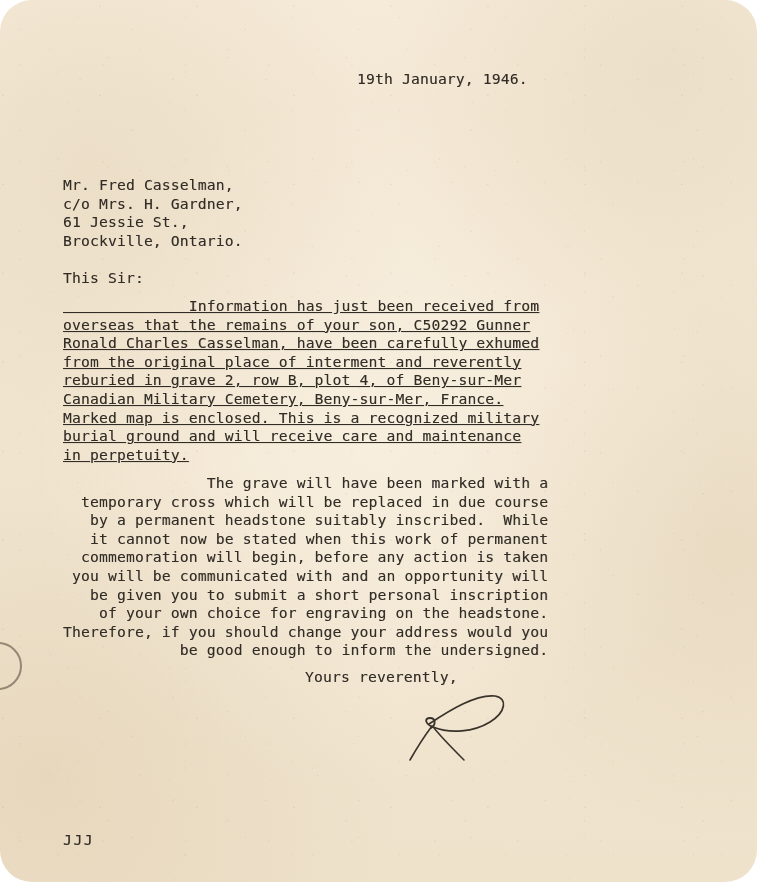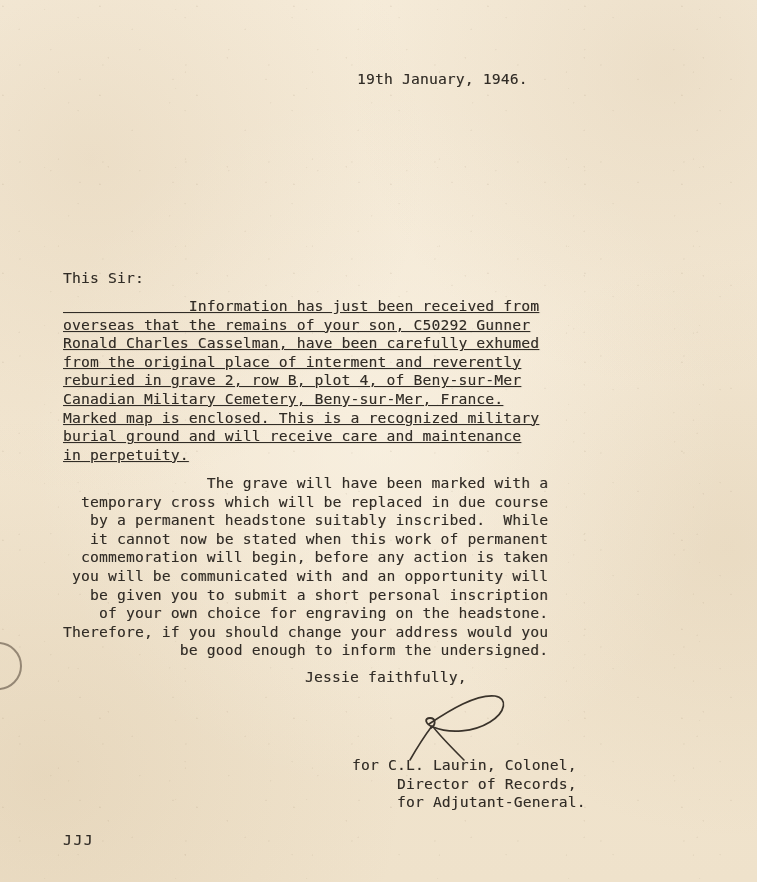--- a/index.html
+++ b/index.html
@@ -16,20 +16,21 @@
     background-color: #f3e8d5;
     background-image:
       radial-gradient(circle at 12% 18%, rgba(205,180,143,0.22) 0%, rgba(205,180,143,0) 34%),
       radial-gradient(circle at 88% 8%, rgba(198,172,134,0.20) 0%, rgba(198,172,134,0) 30%),
       radial-gradient(circle at 96% 62%, rgba(200,176,138,0.18) 0%, rgba(200,176,138,0) 32%),
       radial-gradient(circle at 6% 88%, rgba(196,170,130,0.20) 0%, rgba(196,170,130,0) 34%),
       radial-gradient(circle at 50% 50%, rgba(252,246,234,0.55) 0%, rgba(252,246,234,0) 60%),
       linear-gradient(180deg, #f6ecda 0%, #f2e6d1 45%, #efe2cb 100%);
     font-family: "DejaVu Sans Mono", "Liberation Mono", monospace;
     color: #2f2b26;
+    border-radius: 32px;
   }
 
   
   #grain {
     position: absolute;
     inset: 0;
     pointer-events: none;
     opacity: 0.5;
     background-image:
       radial-gradient(circle at 3% 7%, rgba(120,96,66,0.20) 0.6px, transparent 1px),
@@ -90,20 +91,24 @@
 </head>
 <body>
 
 <div id="page">
 
   <div id="grain"></div>
   <div id="edge-stamp"></div>
 
   <div class="doc-text" id="date-line">19th January, 1946.</div>
 
+  <div class="doc-text" id="address">Mr. Fred Casselman,
+c/o Mrs. H. Gardner,
+61 Jessie St.,
+Brockville, Ontario.</div>
 
   <div class="doc-text" id="salutation">This Sir:</div>
 
   <div class="doc-text" id="para-1">              Information has just been received from
 overseas that the remains of your son, C50292 Gunner
 Ronald Charles Casselman, have been carefully exhumed
 from the original place of interment and reverently
 reburied in grave 2, row B, plot 4, of Beny-sur-Mer
 Canadian Military Cemetery, Beny-sur-Mer, France.
 Marked map is enclosed. This is a recognized military
@@ -114,34 +119,31 @@
 temporary cross which will be replaced in due course
 by a permanent headstone suitably inscribed.  While
 it cannot now be stated when this work of permanent
 commemoration will begin, before any action is taken
 you will be communicated with and an opportunity will
 be given you to submit a short personal inscription
 of your own choice for engraving on the headstone.
 Therefore, if you should change your address would you
 be good enough to inform the undersigned.</div>
 
-  <div class="doc-text" id="closing">Jessie faithfully,</div>
+  <div class="doc-text" id="closing">Yours reverently,</div>
 
   <svg id="signature-ink" viewBox="0 0 120 80">
     <g fill="none" stroke="#3a332b" stroke-linecap="round" stroke-linejoin="round">
 
       <path d="M31,34 C52,20 78,4 97,6 C110,8 108,22 92,32 C76,42 52,44 35,37" stroke-width="1.7"></path>
 
       <path d="M35,37 C27,34 26,28 32,28 C38,28 38,35 33,38" stroke-width="1.9"></path>
 
       <path d="M34,36 C28,44 20,56 12,70" stroke-width="1.6"></path>
 
       <path d="M36,38 C44,48 54,58 66,70" stroke-width="1.5"></path>
     </g>
   </svg>
 
-  <div class="doc-text" id="sig-block">for C.L. Laurin, Colonel,
-     Director of Records,
-     for Adjutant-General.</div>
 
   <div class="doc-text" id="typist">JJJ</div>
 
 </div>
 
 </body></html>

